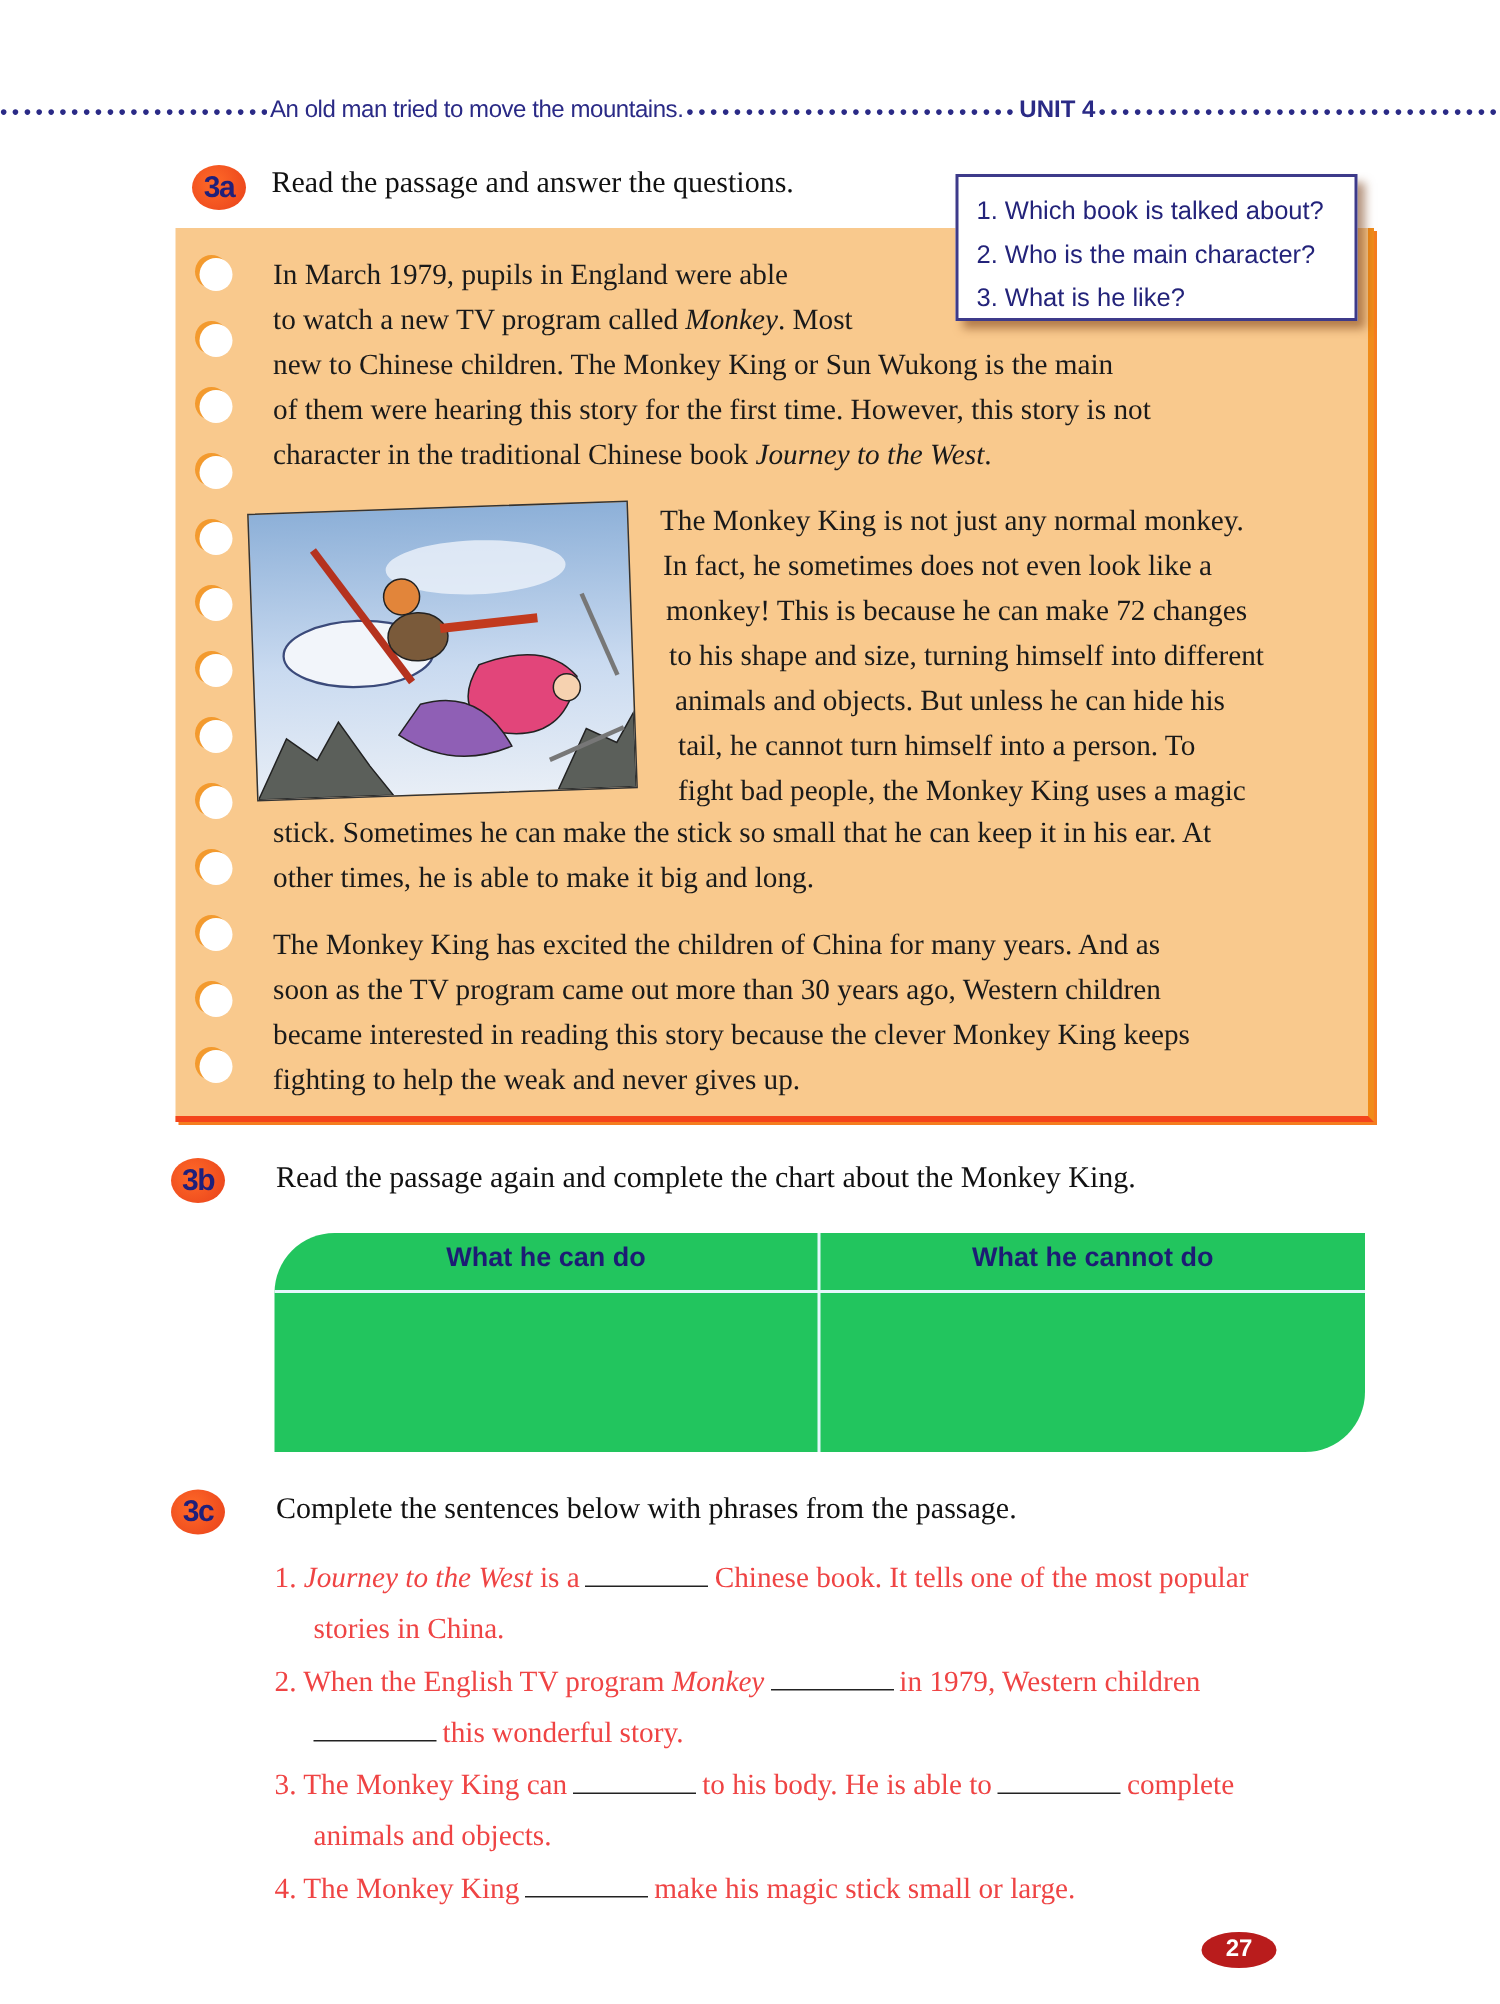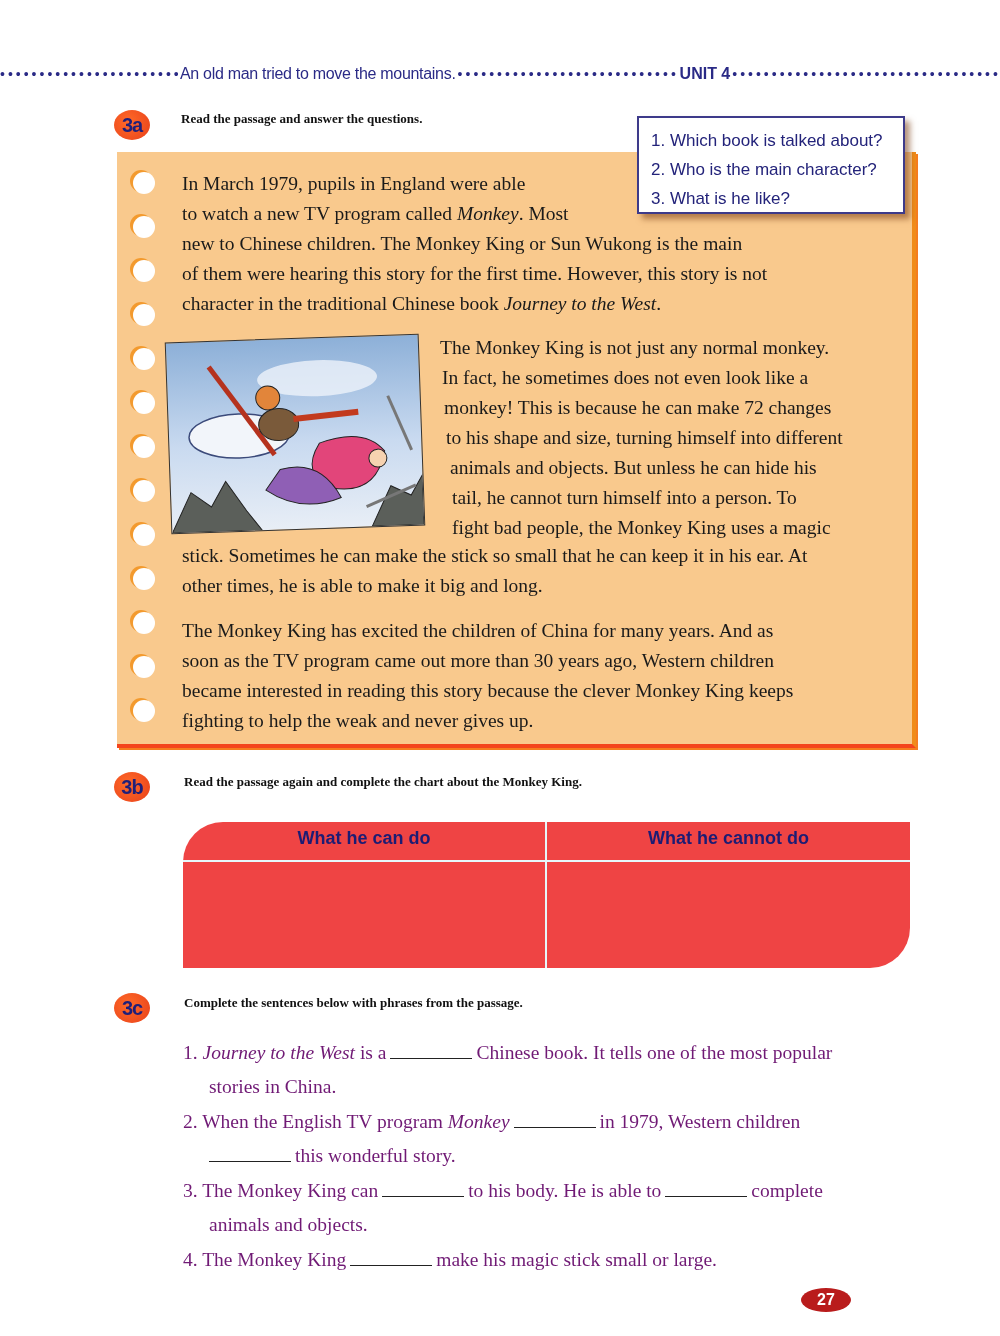--- a/index.html
+++ b/index.html
@@ -17,22 +17,22 @@
   .hdr-title { padding: 0 2px; letter-spacing: -0.3px; }
   .hdr-unit { font-weight: bold; padding: 0 2px; }
 
   .badge {
     position: absolute; width: 36px; height: 30px; border-radius: 50%;
     background: radial-gradient(circle at 40% 40%, #ff6a28, #e8401a);
     color: #1f1f7a; font-family: "Liberation Sans", sans-serif; font-weight: bold; font-size: 20px;
     display: flex; align-items: center; justify-content: center; letter-spacing: -1px;
   }
   .section-title {
-    position: absolute; font-family: "Liberation Serif", serif; font-weight: bold;
-    font-size: 13px; color: #111;
+    position: absolute; font-family: "Liberation Serif", serif; font-weight: normal;
+    font-size: 20px; color: #111;
   }
 
   .panel {
     position: absolute; left: 117px; top: 152px; width: 795px; height: 592px;
     background: #f9c98d;
     border-right: 4px solid #f08c1a; border-bottom: 4px solid #f4441c;
     box-shadow: 2px 2px 0 #f57d1f;
   }
   .hole {
     position: absolute; left: 16px; width: 22px; height: 22px; border-radius: 50%;
@@ -54,33 +54,33 @@
   .passage div { height: 30px; }
 
   .picture {
     position: absolute; left: 168px; top: 338px; width: 252px; height: 190px;
     transform: rotate(-2deg); border: 1px solid #333; background: linear-gradient(180deg,#8db0d8 0%, #c9daf0 55%, #e8eef6 100%);
     overflow: hidden;
   }
 
   .chart {
     position: absolute; left: 183px; top: 822px; width: 727px; height: 146px;
-    background: #ef4444;
+    background: #22c55e;
     border-top-left-radius: 40px; border-bottom-right-radius: 40px;
   }
   .chart-col-divider { position: absolute; left: 362px; top: 0; width: 2px; height: 146px; background: #e6f7fb; }
   .chart-row-divider { position: absolute; left: 0; top: 38px; width: 727px; height: 2px; background: #e6f7fb; }
   .chart-head {
     position: absolute; top: 6px; font-family: "Liberation Sans", sans-serif; font-weight: bold;
     font-size: 18px; color: #1c1c74; text-align: center;
   }
 
   .exercise {
     position: absolute; left: 183px; font-family: "Liberation Serif", serif; font-size: 19.5px;
-    color: #701a75; line-height: 34px; white-space: nowrap;
+    color: #ef4444; line-height: 34px; white-space: nowrap;
   }
   .blank { display: inline-block; width: 82px; border-bottom: 1px solid #222; height: 18px; vertical-align: baseline; margin: 0 4px; }
   .indent { padding-left: 26px; }
 
   .page-num {
     position: absolute; left: 801px; top: 1288px; width: 50px; height: 24px; border-radius: 50%;
     background: #b91c1c; color: #ffffff; font-family: "Liberation Sans", sans-serif; font-weight: bold;
     font-size: 16px; display: flex; align-items: center; justify-content: center;
   }
 </style>
@@ -88,21 +88,21 @@
 <body>
 
 <div class="header-line">
   <span class="dots" style="flex:0 0 178px"></span>
   <span class="hdr-title">An old man tried to move the mountains.</span>
   <span class="dots" style="flex:0 0 220px"></span>
   <span class="hdr-unit">UNIT 4</span>
   <span class="dots"></span>
 </div>
 
-<div class="badge" style="left:114px; top:110px;">3a</div>
+<div class="badge" style="left:128px; top:110px;">3a</div>
 <div class="section-title" style="left:181px; top:111px;">Read the passage and answer the questions.</div>
 
 <div class="panel">
   <div class="hole" style="top:20px"></div>
   <div class="hole" style="top:64px"></div>
   <div class="hole" style="top:108px"></div>
   <div class="hole" style="top:152px"></div>
   <div class="hole" style="top:196px"></div>
   <div class="hole" style="top:240px"></div>
   <div class="hole" style="top:284px"></div>

